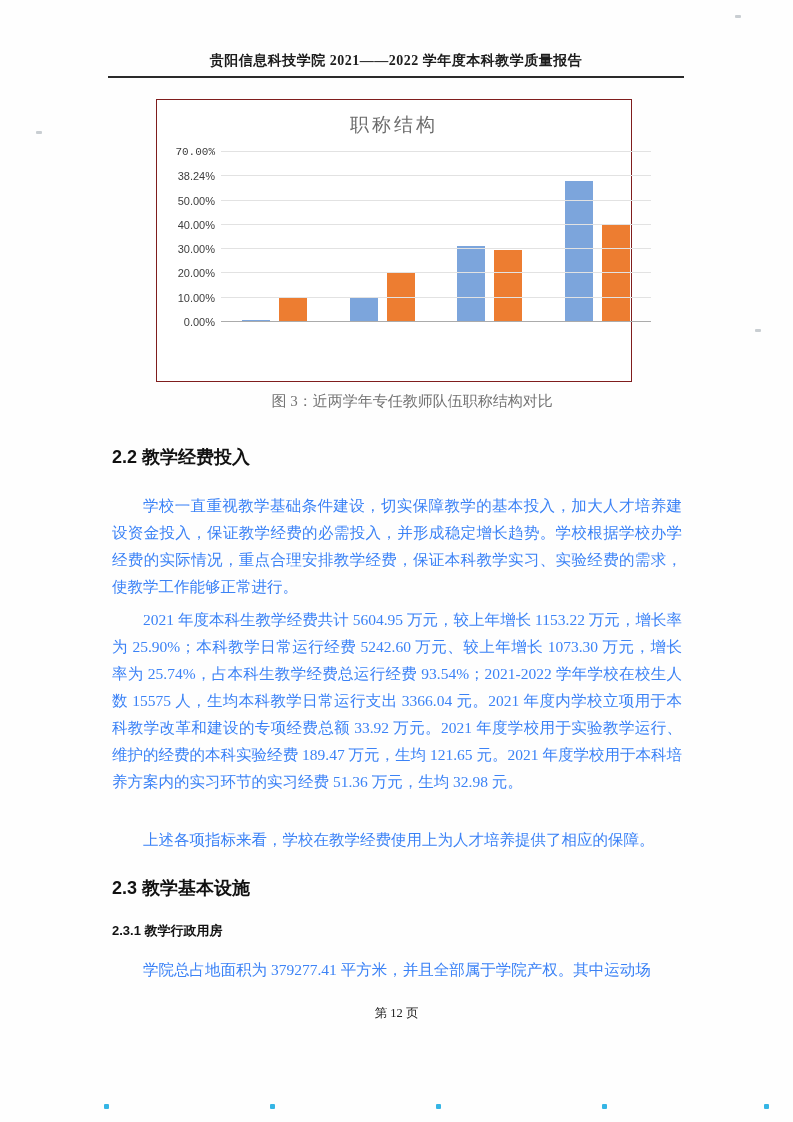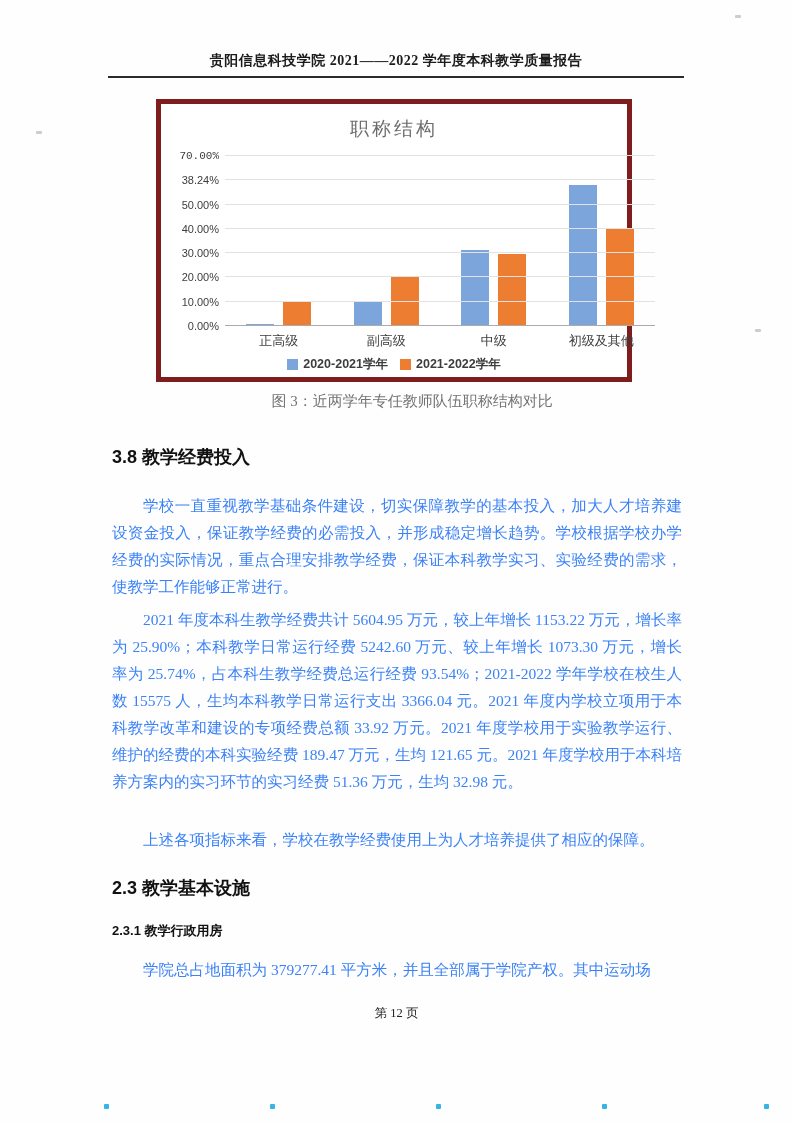--- a/index.html
+++ b/index.html
@@ -20,21 +20,21 @@
     letter-spacing:0.5px;
   }
   .header-rule {
     position:absolute; top:76px; left:108px; width:576px;
     border-top:2px solid #2a2a2a; height:0;
   }
 
   
   .chart-frame {
     position:absolute; left:156px; top:99px; width:476px; height:283px;
-    border:5px solid #7f1d1d; background:#ffffff; box-sizing:border-box;
+    border:1px solid #7f1d1d; background:#ffffff; box-sizing:border-box;
   }
   .chart-title {
     position:absolute; top:12px; left:0; width:100%;
     text-align:center; font-size:19px; color:#6b6b6b; letter-spacing:3px;
     font-family:"Liberation Sans", sans-serif;
   }
   .chart-plot {
     position:absolute; left:64px; top:52px; width:430px; height:170px;
   }
   .gridline {
@@ -155,41 +155,25 @@
         </div>
     <div class="gridline baseline" style="bottom: 0%;"></div>
         <div class="gridline" style="bottom: 14.2857%;"></div>
         <div class="gridline" style="bottom: 28.5714%;"></div>
         <div class="gridline" style="bottom: 42.8571%;"></div>
         <div class="gridline" style="bottom: 57.1429%;"></div>
         <div class="gridline" style="bottom: 71.4286%;"></div>
         <div class="gridline" style="bottom: 85.7143%;"></div>
         <div class="gridline" style="bottom: 100%;"></div>
       </div>
-    <div class="xtick-row">
-        <div class="xtick">正高级</div>
-        <div class="xtick">副高级</div>
-        <div class="xtick">中级</div>
-        <div class="xtick">初级及其他</div>
-      </div>
-    <div class="chart-legend">
-        <div class="legend-item">
-          <span class="legend-swatch" style="background: rgb(124, 165, 220);"></span>
-          <span class="legend-label">2020-2021学年</span>
-        </div>
-        <div class="legend-item">
-          <span class="legend-swatch" style="background: rgb(237, 125, 49);"></span>
-          <span class="legend-label">2021-2022学年</span>
-        </div>
-      </div>
   </div>
 
   <div class="figure-caption">图 3：近两学年专任教师队伍职称结构对比</div>
 
-  <div class="sec-heading h-22">3.8 教学经费投入</div>
+  <div class="sec-heading h-22">2.2 教学经费投入</div>
   <p class="body-para p-1">学校一直重视教学基础条件建设，切实保障教学的基本投入，加大人才培养建设资金投入，保证教学经费的必需投入，并形成稳定增长趋势。学校根据学校办学经费的实际情况，重点合理安排教学经费，保证本科教学实习、实验经费的需求，使教学工作能够正常进行。</p>
   <p class="body-para p-2">2021 年度本科生教学经费共计 5604.95 万元，较上年增长 1153.22 万元，增长率为 25.90%；本科教学日常运行经费 5242.60 万元、较上年增长 1073.30 万元，增长率为 25.74%，占本科生教学经费总运行经费 93.54%；2021-2022 学年学校在校生人数 15575 人，生均本科教学日常运行支出 3366.04 元。2021 年度内学校立项用于本科教学改革和建设的专项经费总额 33.92 万元。2021 年度学校用于实验教学运行、维护的经费的本科实验经费 189.47 万元，生均 121.65 元。2021 年度学校用于本科培养方案内的实习环节的实习经费 51.36 万元，生均 32.98 元。</p>
   <p class="body-para p-3">上述各项指标来看，学校在教学经费使用上为人才培养提供了相应的保障。</p>
 
   <div class="sec-heading h-23">2.3 教学基本设施</div>
   <div class="sec-heading h-231">2.3.1 教学行政用房</div>
   <p class="body-para p-4">学院总占地面积为 379277.41 平方米，并且全部属于学院产权。其中运动场</p>
 
   <div class="doc-footer">第 12 页</div>
 

